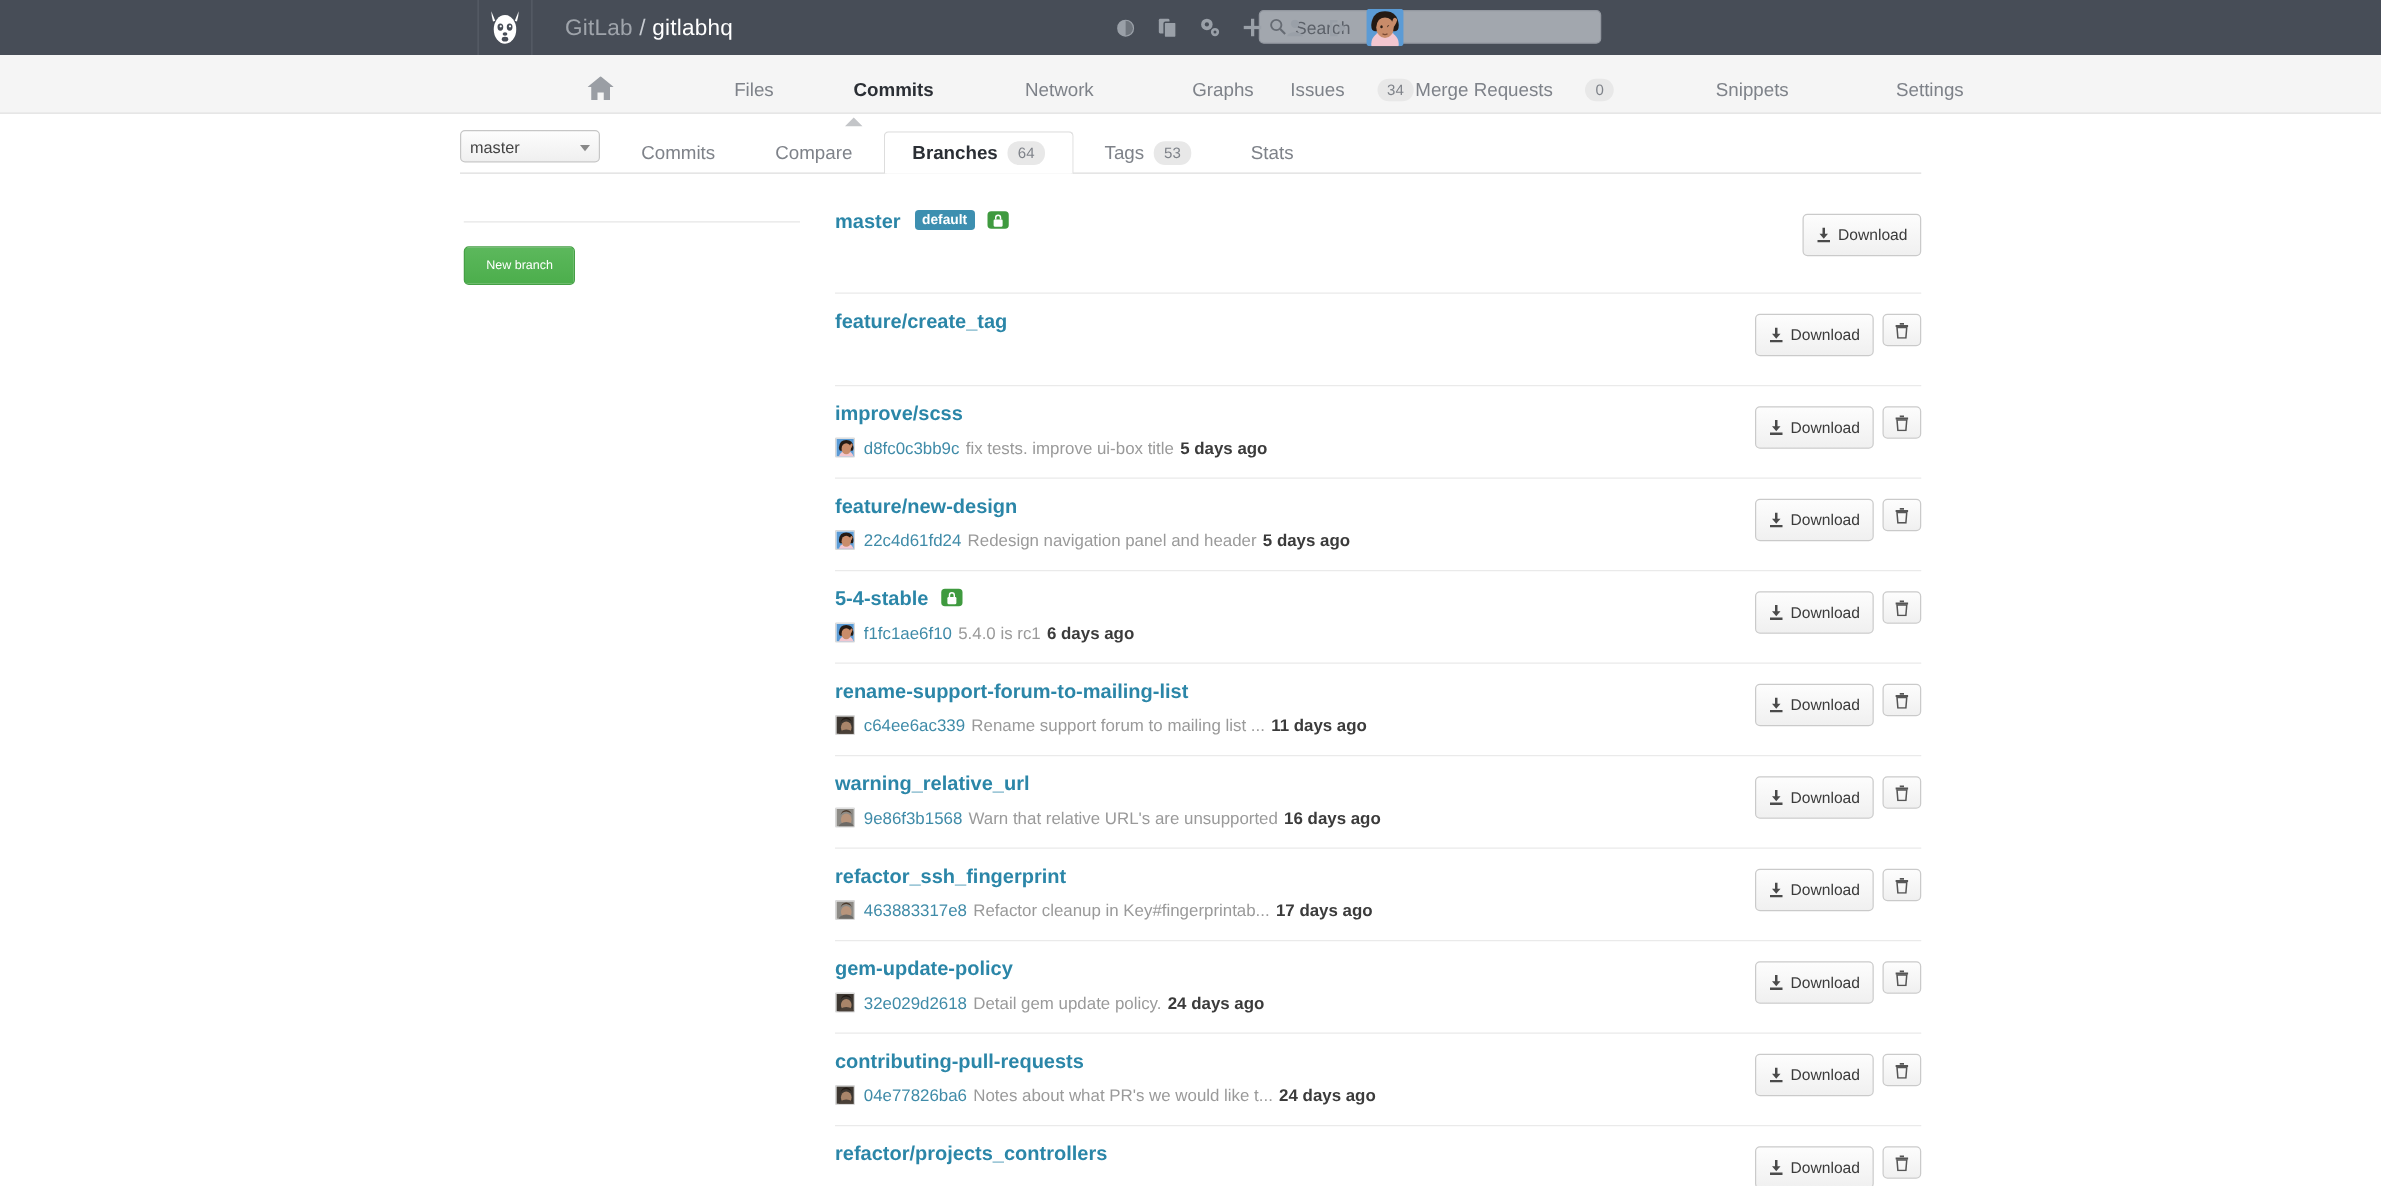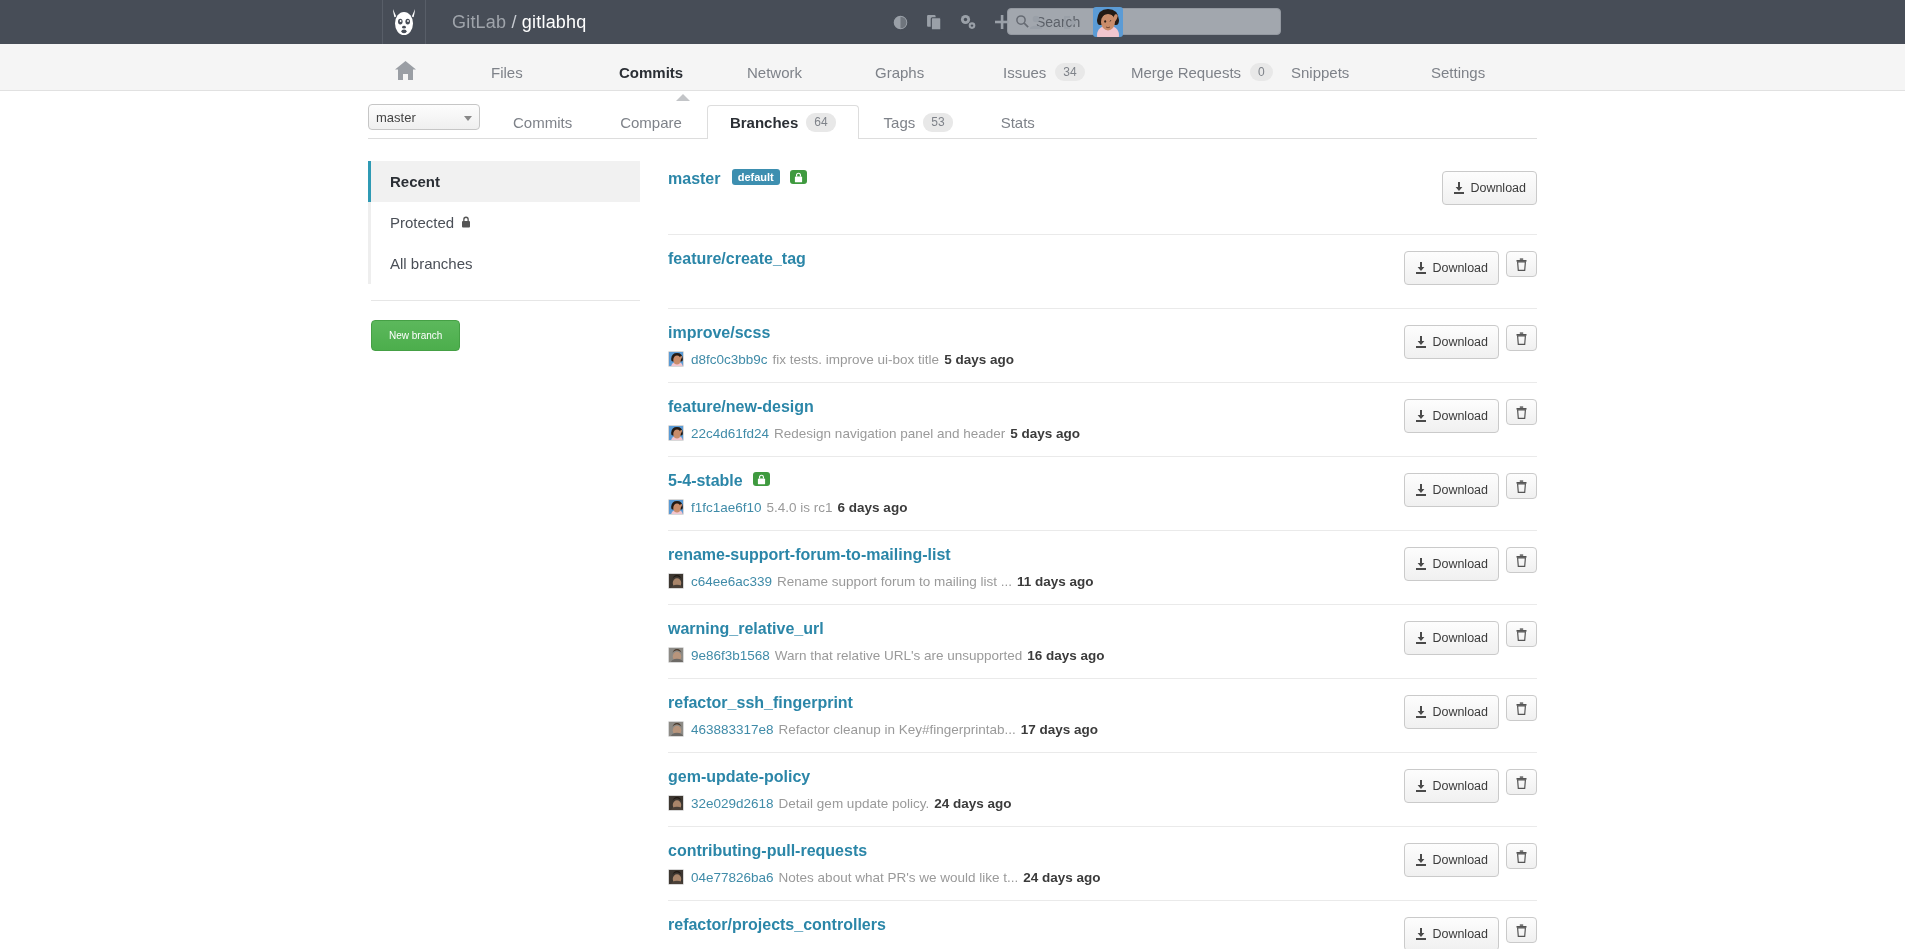--- a/index.html
+++ b/index.html
@@ -92,42 +92,42 @@
   .proj-nav {
     height: 47px;
     background: #f5f5f5;
     border-bottom: 1px solid #e1e1e1;
     display: flex;
     align-items: stretch;
     padding-left: 395px;
     position: relative;
   }
   .proj-nav-item {
-    display: flex; align-items: center; justify-content: flex-start;
+    display: flex; align-items: center; justify-content: flex-end;
     height: 56px;
     color: #7e8289;
     font-size: 15px;
     cursor: pointer;
     position: relative;
     white-space: nowrap;
   }
   .proj-nav-item.home { width: 96px; }
   .proj-nav-item.w1 { width: 128px; }
   .proj-nav-item.active { color: #2b2f35; font-weight: bold; }
   .proj-nav-item .arrow-up {
     position: absolute;
     bottom: -1px; left: 50%; margin-left: -7px;
     width: 0; height: 0;
     border-left: 7px solid transparent;
     border-right: 7px solid transparent;
     border-bottom: 7px solid #c3c5c8;
   }
   .count-pill {
     display: inline-block;
-    margin-left: 9px;
+    margin-left: 26px;
     background: #e8e8e8;
     border-radius: 9px;
     font-size: 12px;
     color: #7e8289;
     padding: 2px 8px;
     font-weight: normal;
     line-height: 1.2;
   }
   .home-ico svg { fill: #9a9ea4; }
 
@@ -477,37 +477,20 @@
       </div>
       <div class="tab">
         <span>Stats</span>
       </div>
     </div>
   </div>
 
   <div class="cols">
 
     <div class="sidebar">
-      <div class="side-nav">
-        <div class="side-item active">
-          <span>Recent</span>
-        </div>
-        <div class="side-item">
-          <span>Protected</span>
-          <span class="lock-ico">
-            <svg width="10" height="12" viewBox="0 0 10 12">
-                <path d="M2.2 5 V3.4 A2.8 2.8 0 0 1 7.8 3.4 V5 H6.5 V3.4 A1.5 1.5 0 0 0 3.5 3.4 V5 Z" fill="#555"></path>
-                <rect x="1" y="5" width="8" height="6.4" rx="1" fill="#555"></rect>
-              </svg>
-          </span>
-        </div>
-        <div class="side-item">
-          <span>All branches</span>
-        </div>
-      </div>
       <div class="side-divider"></div>
       <button class="new-branch-btn">New branch</button>
     </div>
 
     <div class="main">
 
       <div class="branch-row">
         <div class="branch-left">
           <a class="branch-name">master</a>
           <span class="badge-default">default</span>

